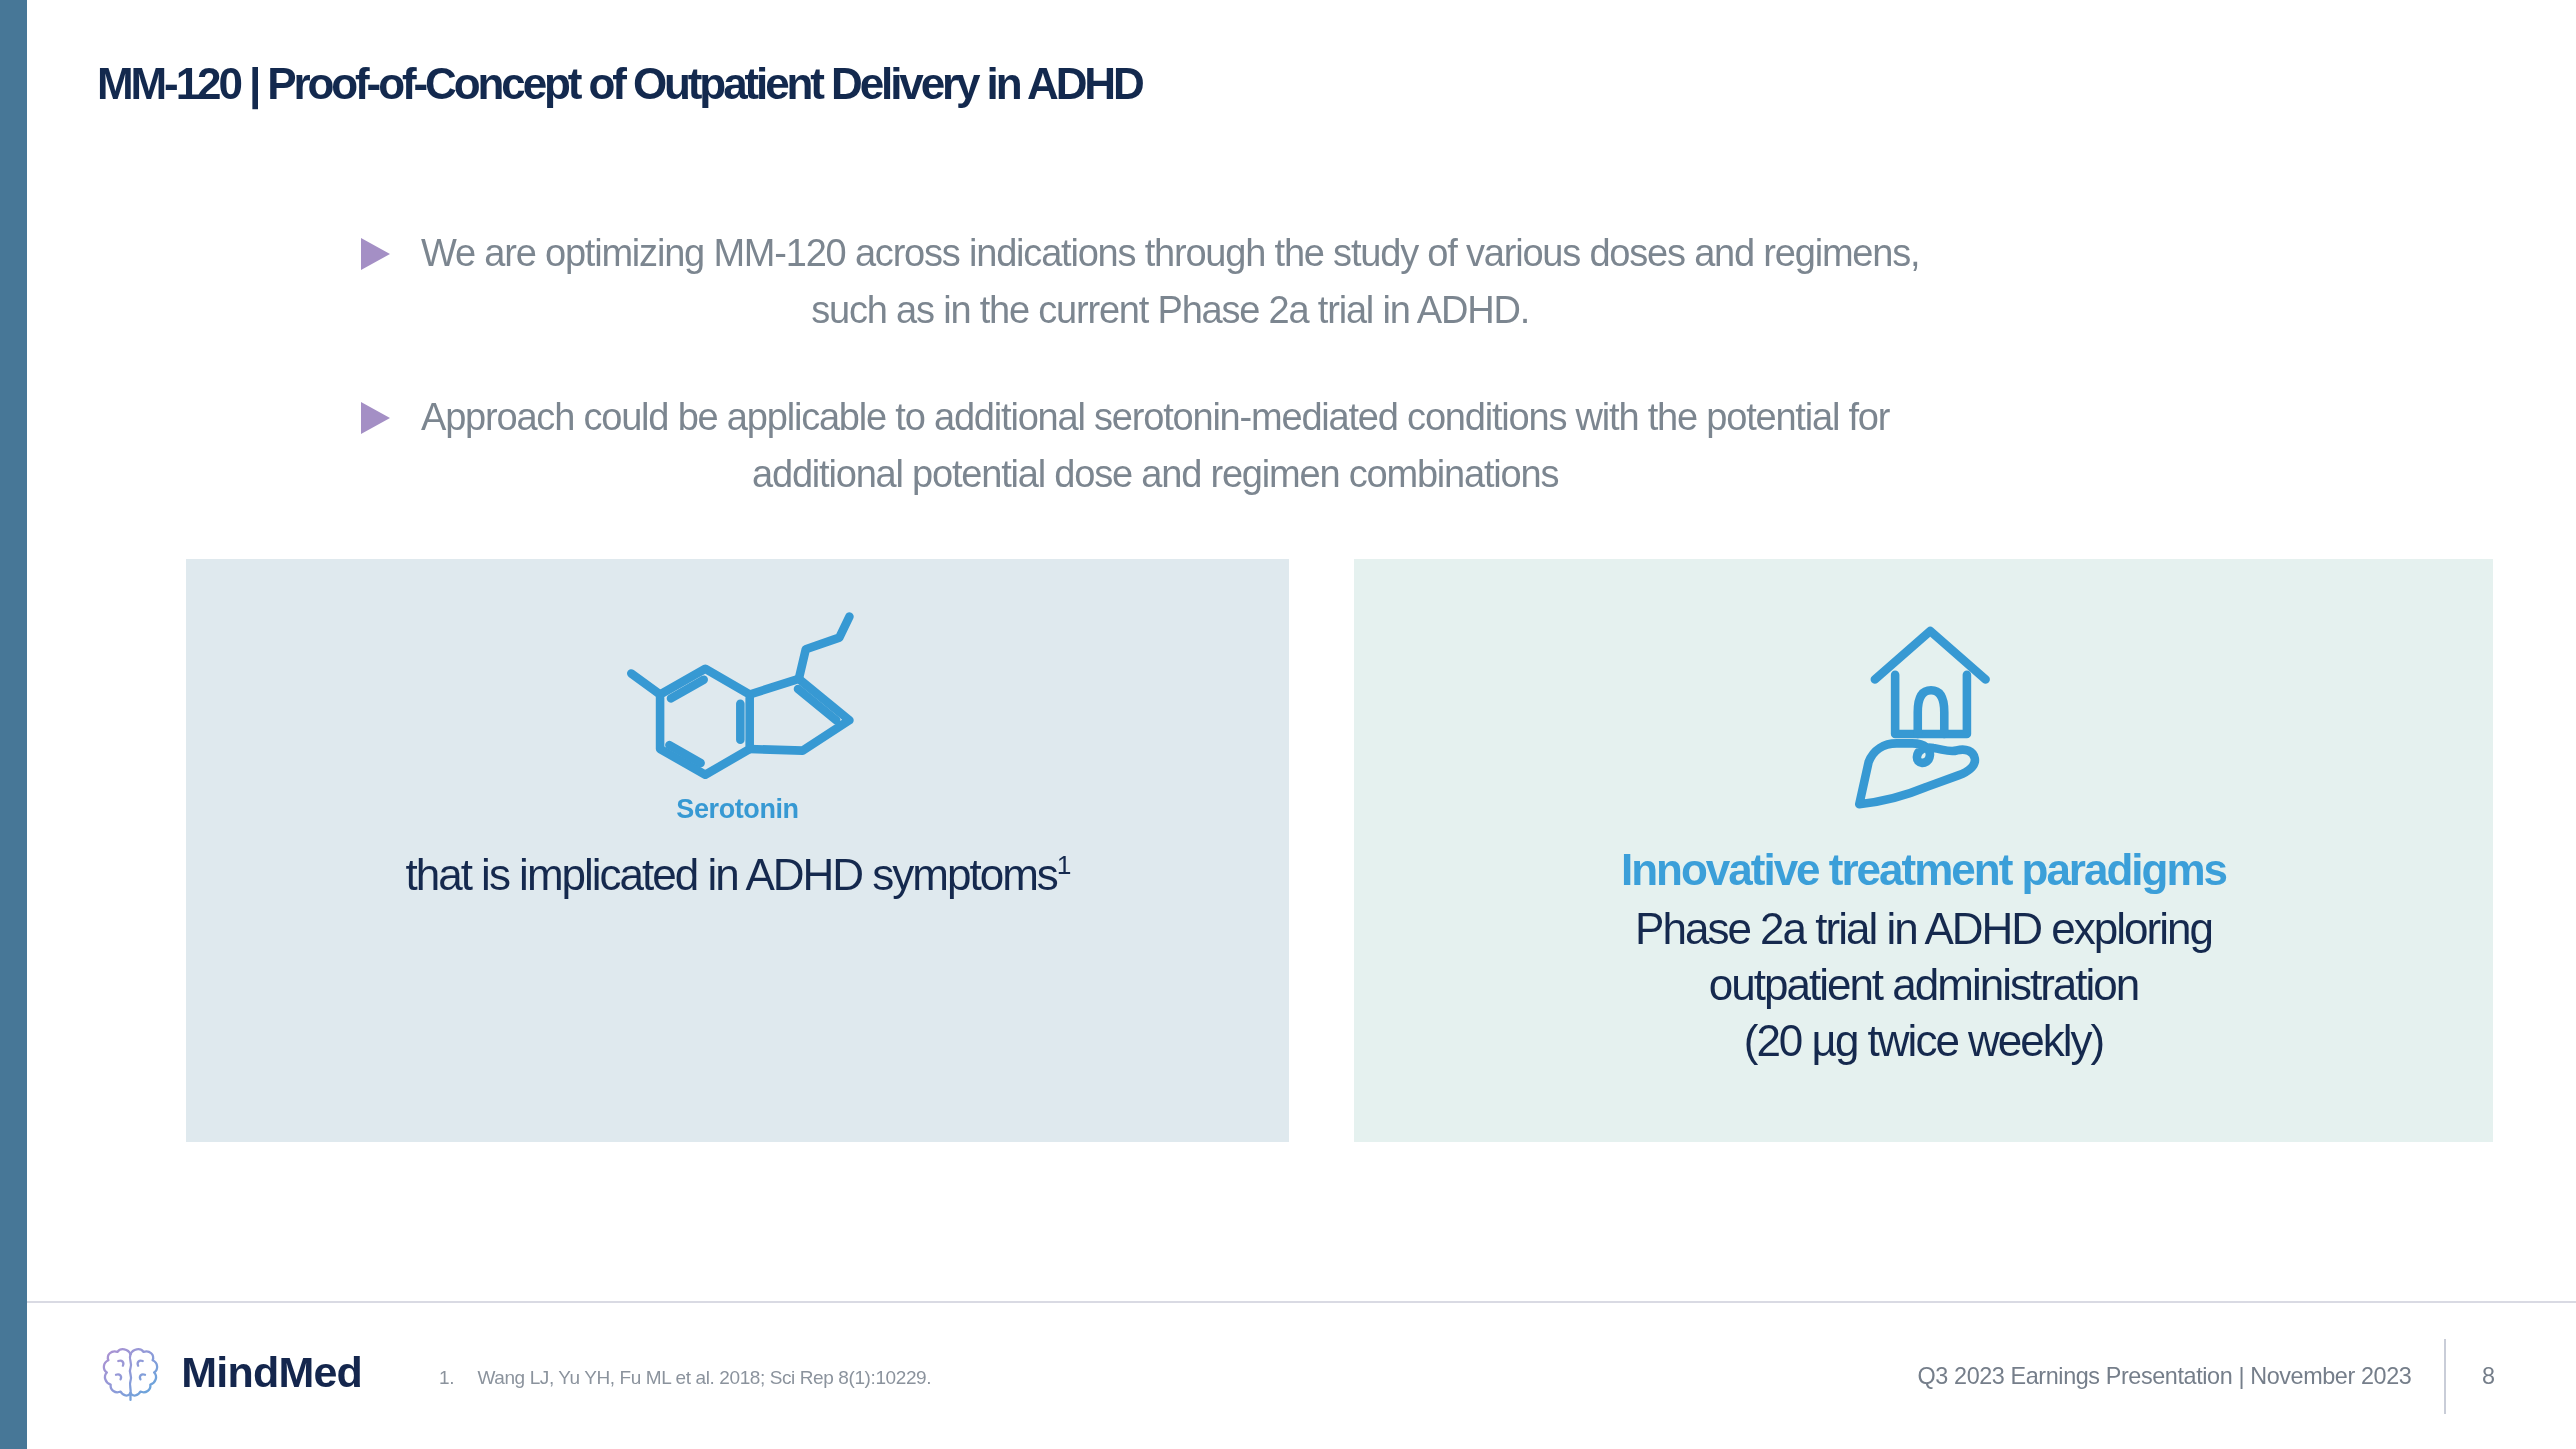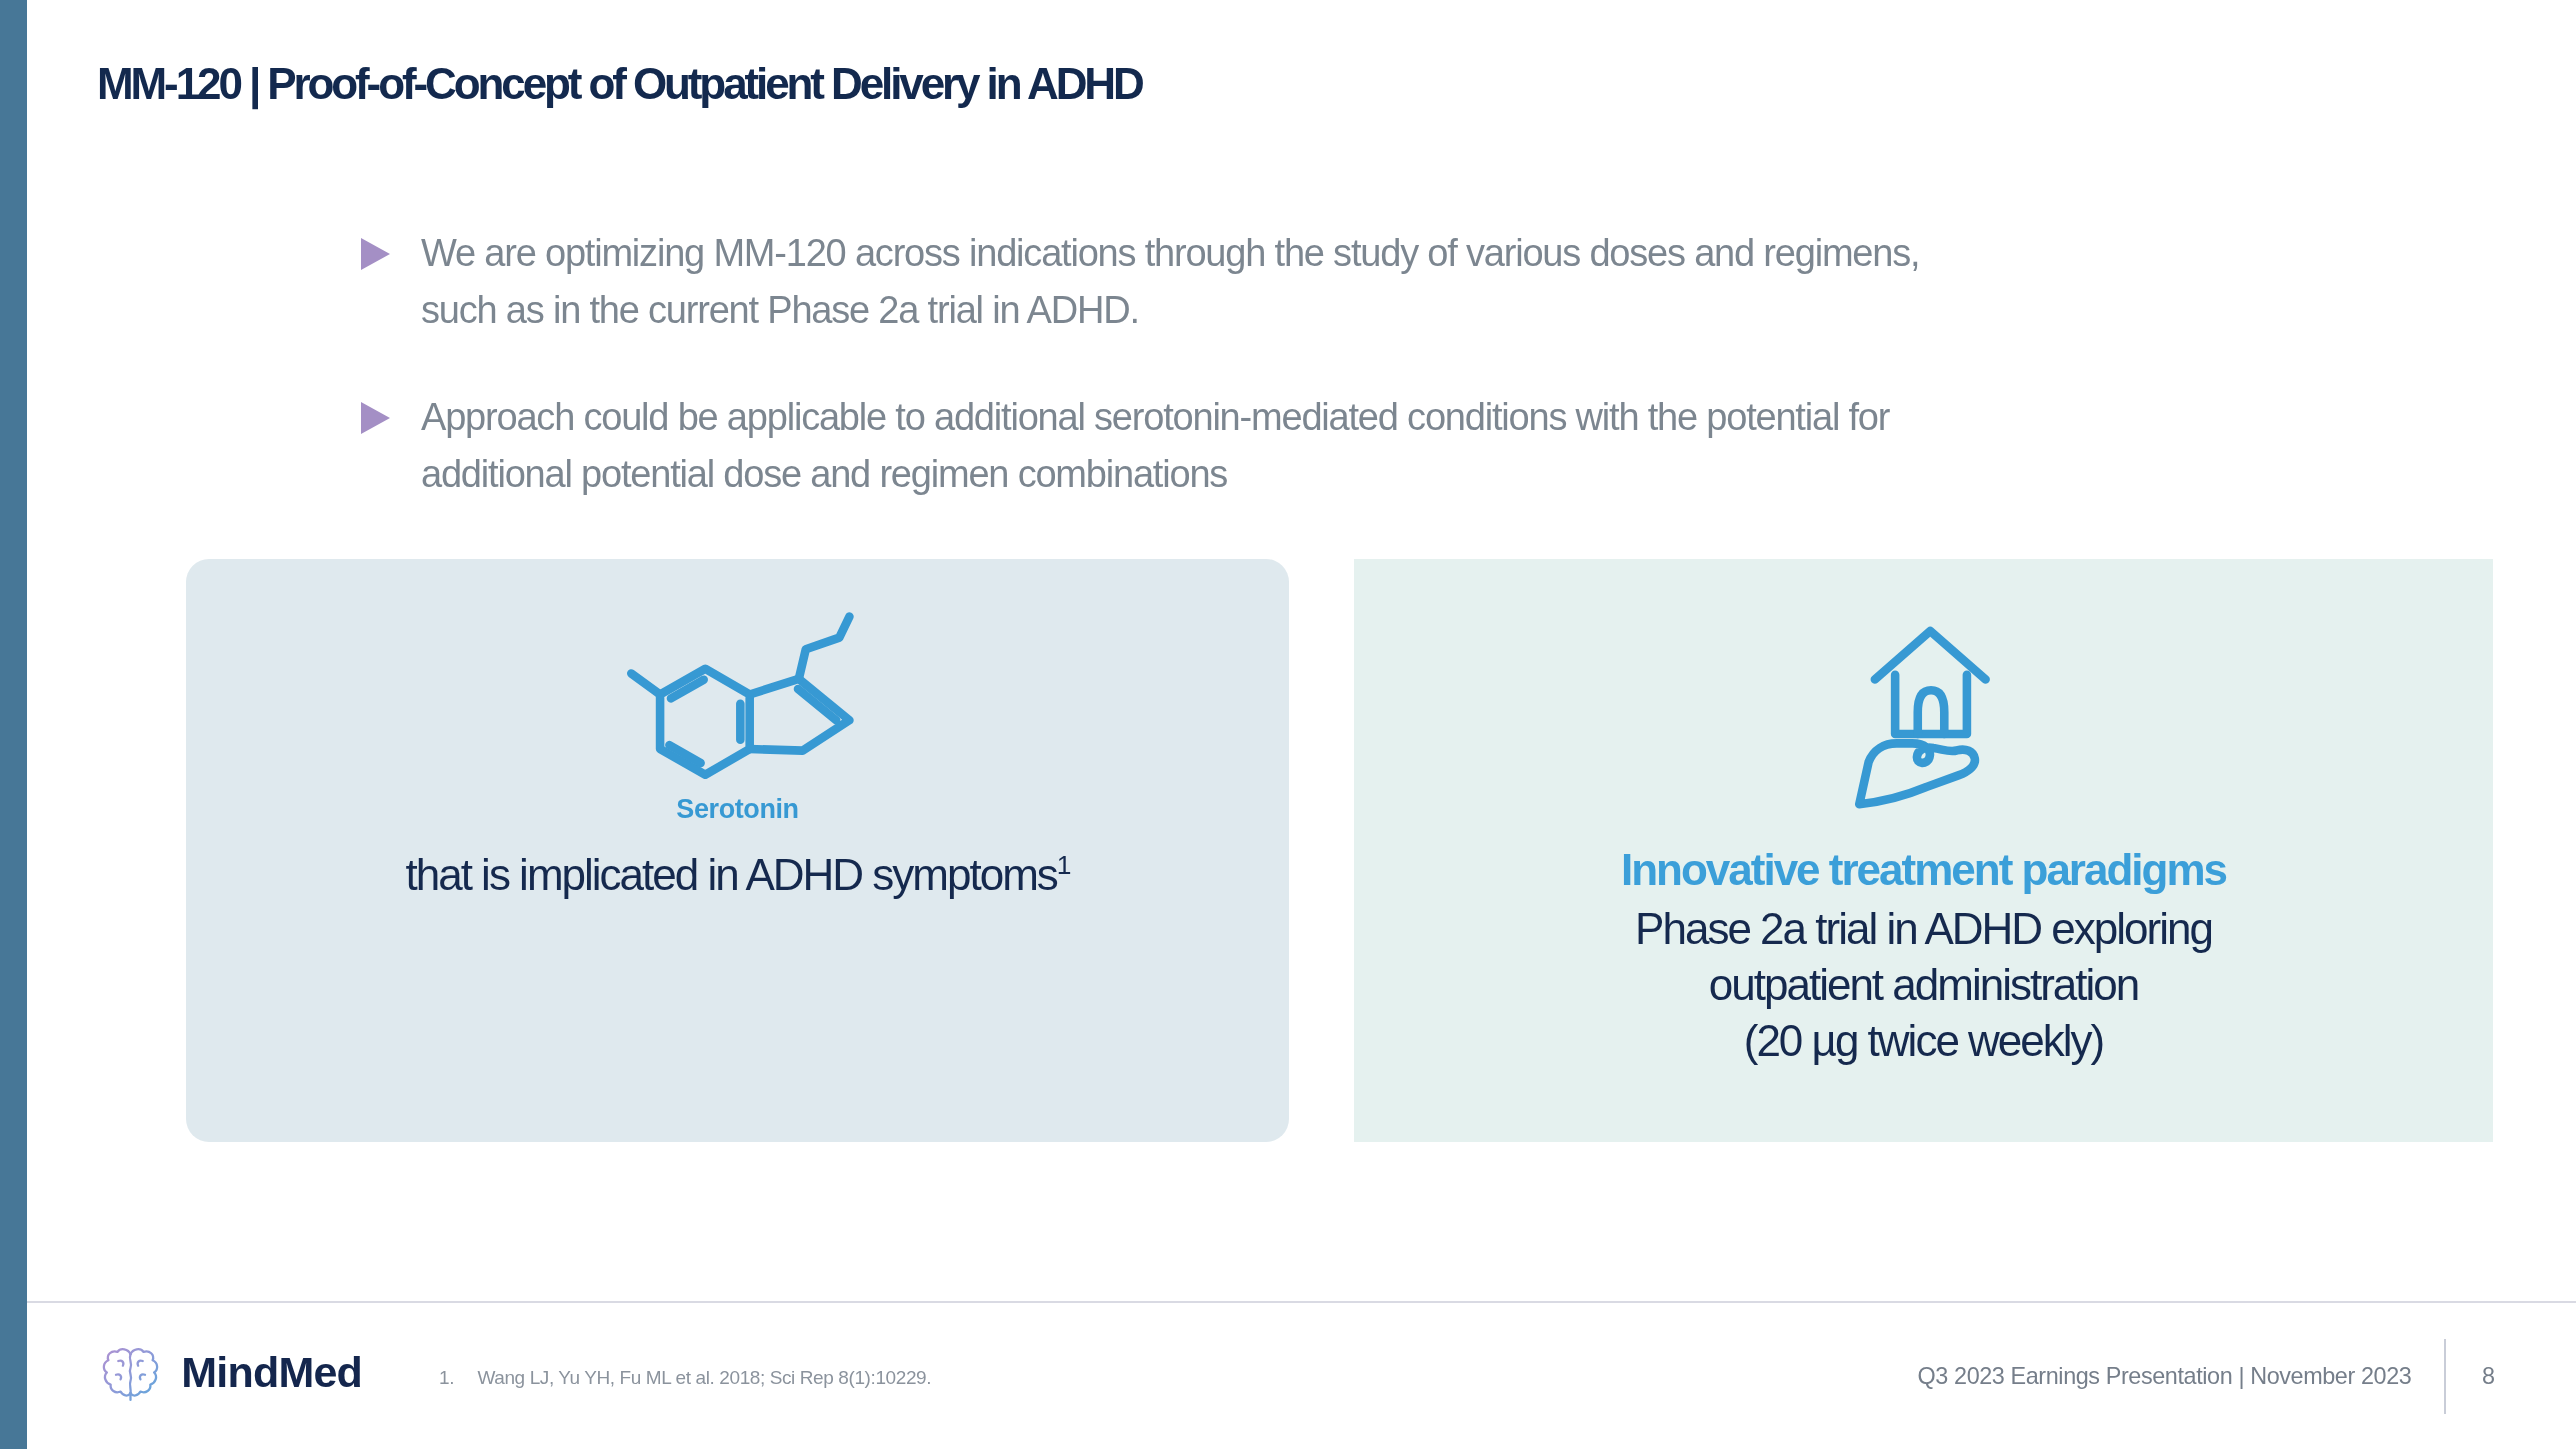--- a/index.html
+++ b/index.html
@@ -23,25 +23,25 @@
 
   
   .bullets{position:absolute;left:361px;top:225px;width:1953px;}
   .bullet{display:flex;align-items:flex-start;gap:31px;margin-bottom:50px;}
   .tri{
     flex:0 0 auto;width:0;height:0;margin-top:12.5px;
     border-left:29px solid #a48fc5;
     border-top:16.4px solid transparent;
     border-bottom:16.4px solid transparent;
   }
-  .bullet-text{font-size:38px;line-height:57px;color:#7c8690;letter-spacing:-1.2px;}
+  .bullet-text{font-size:38px;line-height:57px;color:#7c8690;letter-spacing:-1.2px;text-align:center;}
 
   
   .card{position:absolute;top:559px;height:583px;text-align:center;}
-  .card-left{left:186px;width:1103px;background:#dfe9ee;border-radius:23px;}
+  .card-left{left:186px;width:1103px;background:#dfe9ee;}
   .card-right{left:1354px;width:1139px;background:#e5f1ef;}
 
   .mol-svg{margin-top:42px;}
   .mol-label{margin-top:3.1px;font-size:27px;font-weight:700;color:#3799d3;letter-spacing:-0.4px;}
   .card-main{margin-top:25px;font-size:44px;line-height:49px;color:#15294e;letter-spacing:-2px;}
   .hl{color:#3b9fd9;font-weight:700;}
   .card-main sup{font-size:60%;line-height:0;vertical-align:super;}
 
   .hh-svg{margin-top:58px;}
   .card-heading{margin-top:30px;font-size:44px;font-weight:700;color:#3b9fd9;letter-spacing:-2px;}

